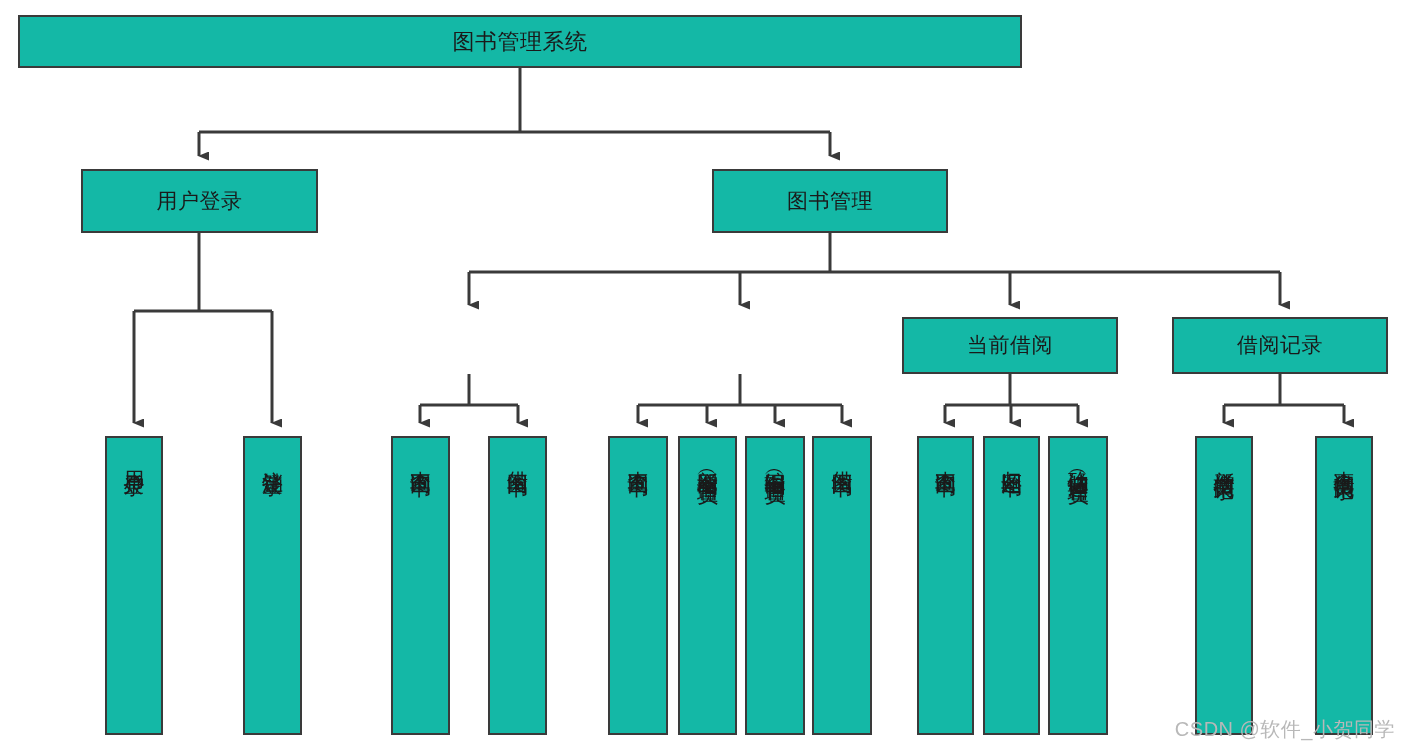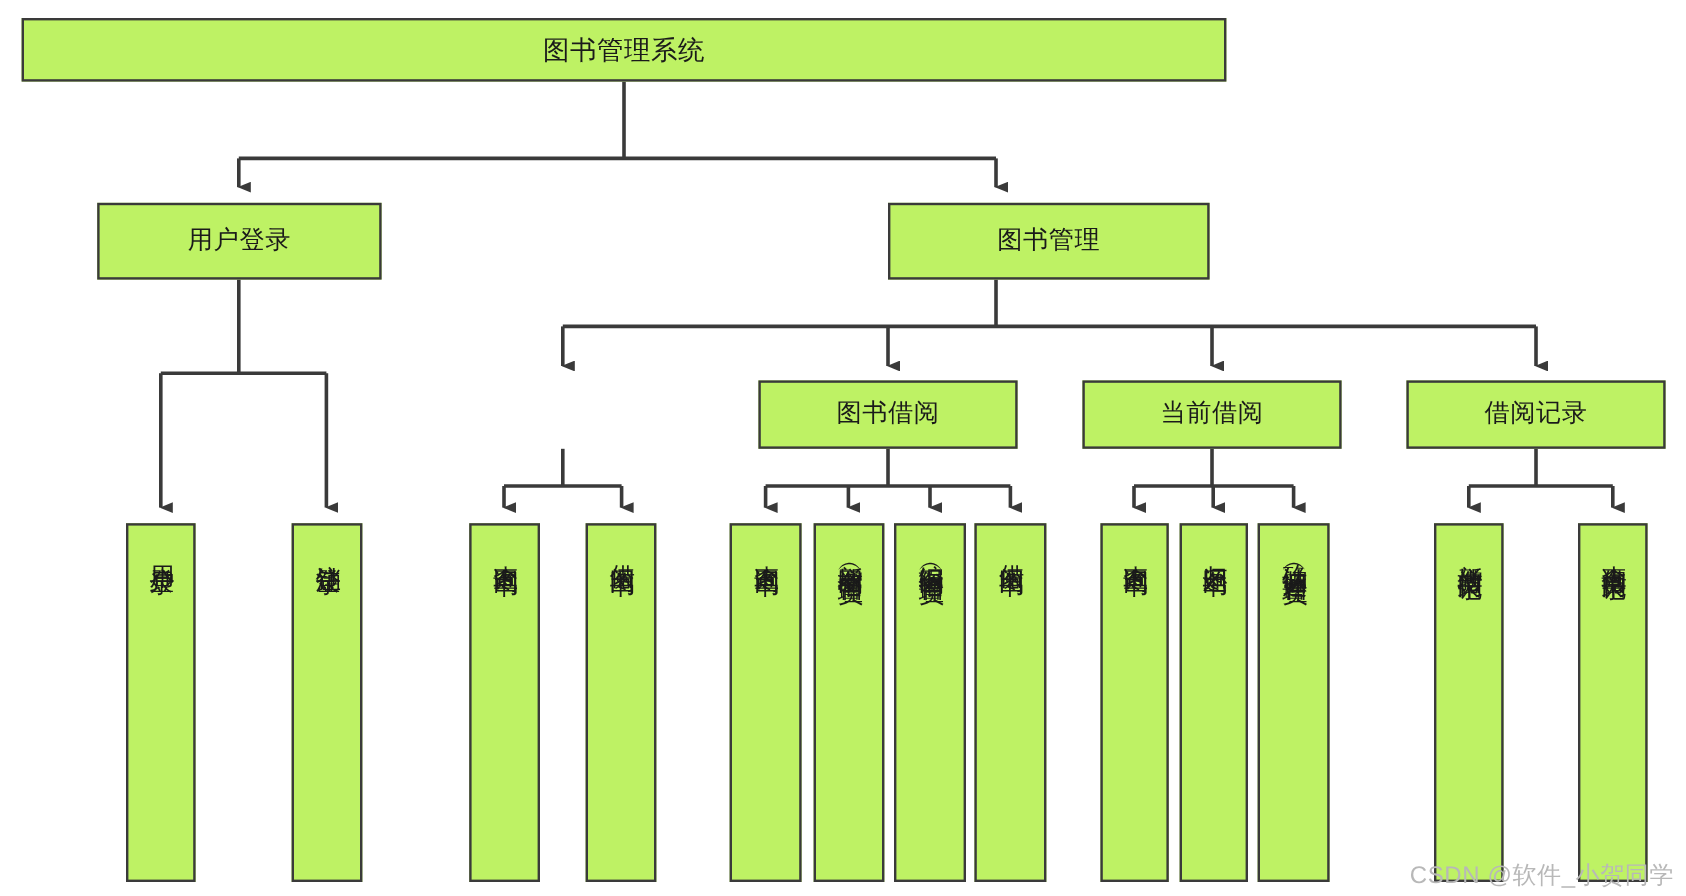--- a/index.html
+++ b/index.html
@@ -20,21 +20,21 @@
   svg#wires {
     position: absolute;
     left: 0;
     top: 0;
     width: 1405px;
     height: 747px;
   }
   .node {
     position: absolute;
     box-sizing: border-box;
-    background: #bef264;
+    background: #14b8a6;
     border: 2px solid #3a3a3a;
     display: flex;
     align-items: center;
     justify-content: center;
     color: #1a1a1a;
   }
   .node-label {
     font-size: 21px;
     letter-spacing: 0.5px;
     line-height: 1.15;
@@ -119,27 +119,24 @@
     </g>
   </svg>
 
   <div class="node root" style="left:18px; top:15px; width:1004px; height:53px;">
     <span class="node-label">图书管理系统</span>
   </div>
 
   <div class="node" style="left:81px; top:169px; width:237px; height:64px;">
     <span class="node-label">用户登录</span>
   </div>
-  <div class="node" style="left:712px; top:169px; width:268px; height:64px;margin-left:28px;">
+  <div class="node" style="left:712px; top:169px; width:236px; height:64px;">
     <span class="node-label">图书管理</span>
   </div>
 
-  <div class="node" style="left:632px; top:317px; width:216px; height:57px;">
-    <span class="node-label">图书借阅</span>
-  </div>
   <div class="node" style="left:1172px; top:317px; width:216px; height:57px;">
     <span class="node-label">借阅记录</span>
   </div>
   <div class="node" style="left:902px; top:317px; width:216px; height:57px;">
     <span class="node-label">当前借阅</span>
   </div>
 
   <div class="node vertical" style="left:105px; top:436px; width:58px; height:299px;">
     <span class="node-label">用户登录</span>
   </div>

